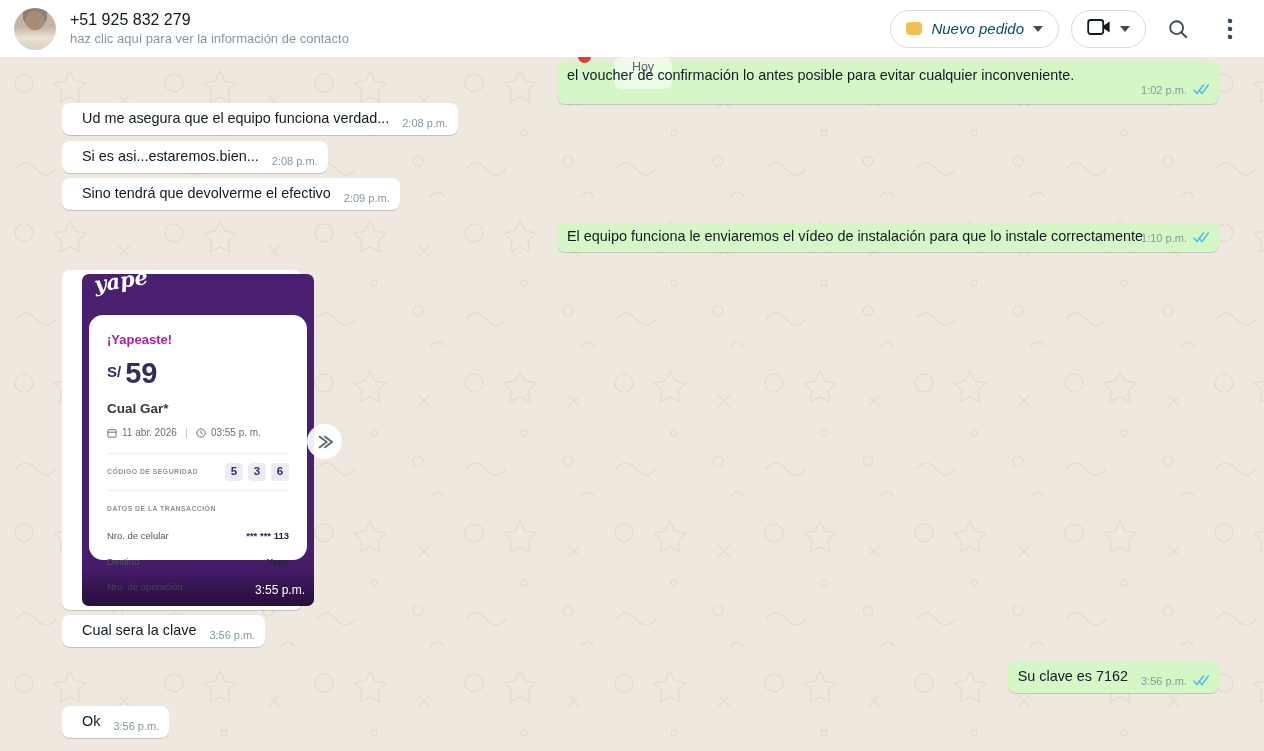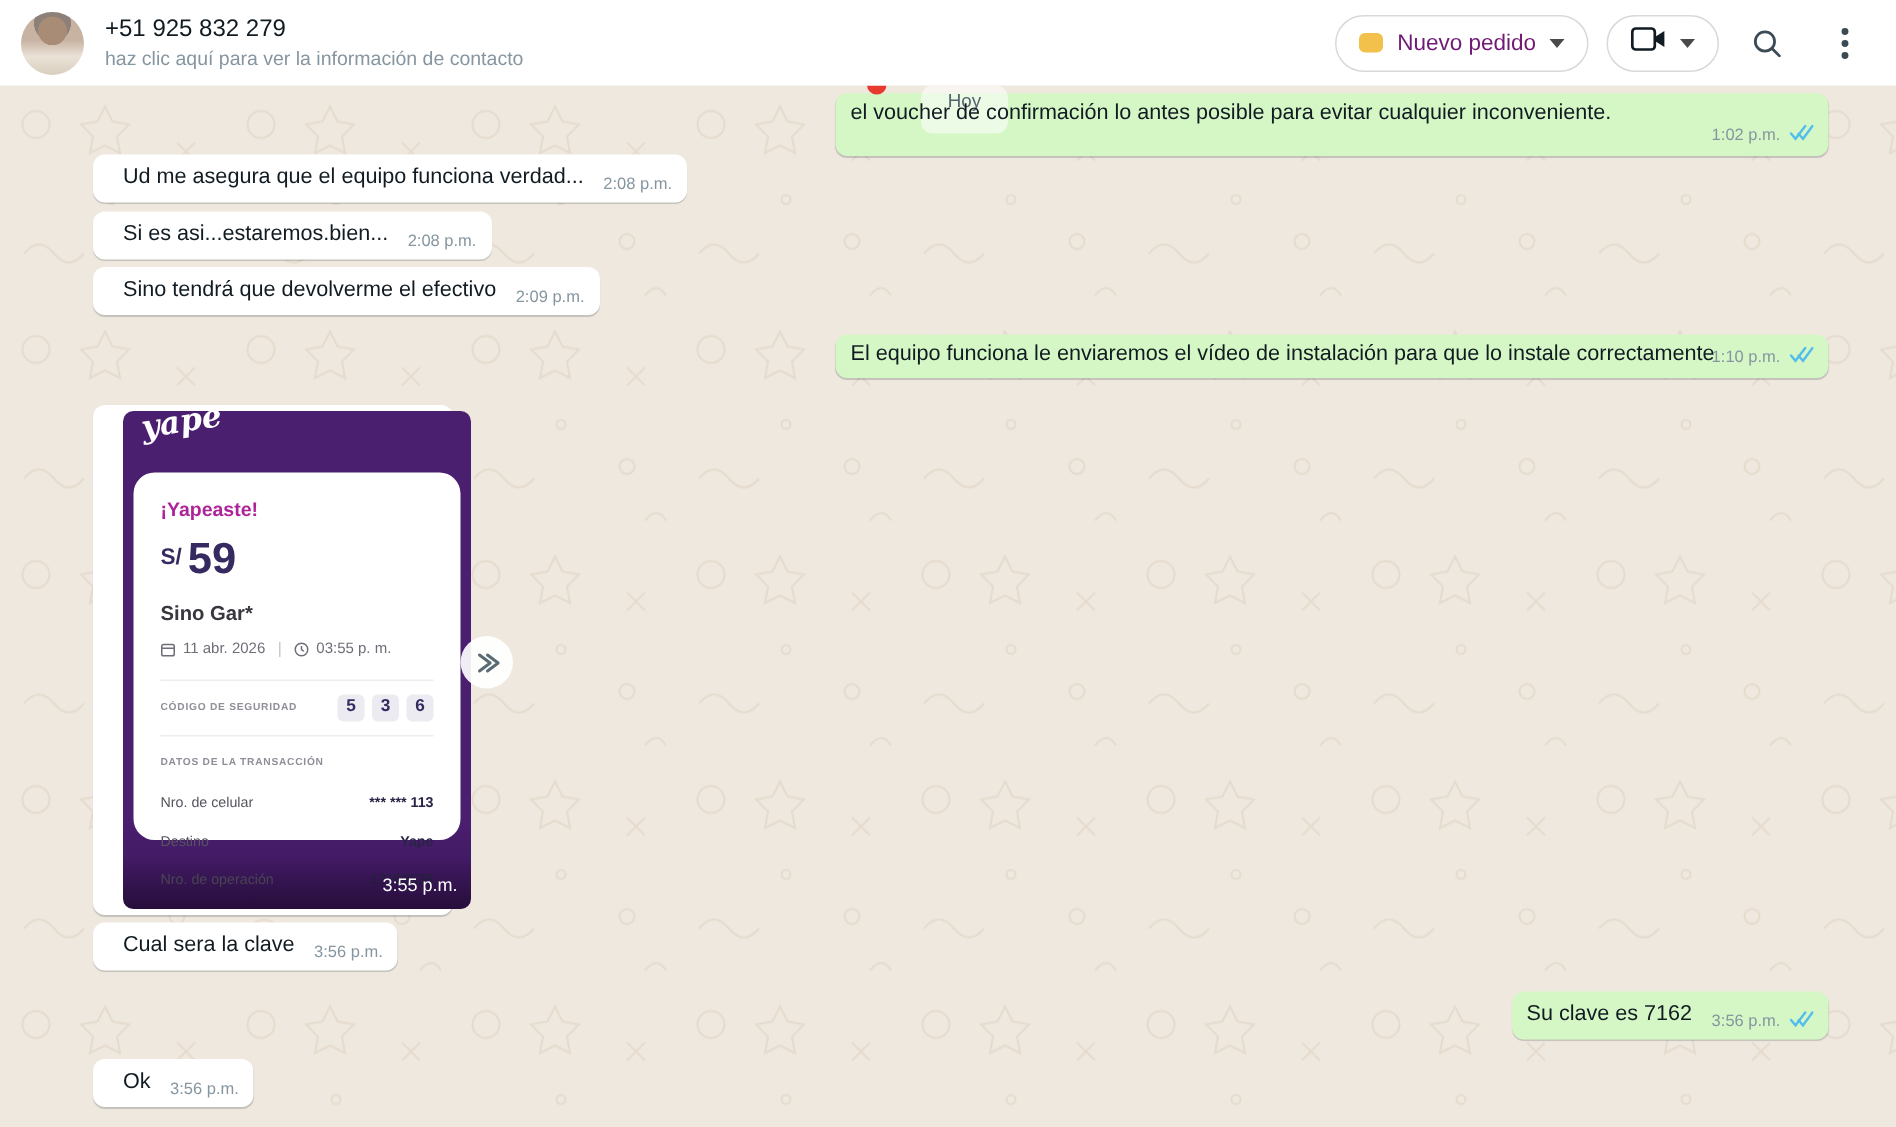--- a/index.html
+++ b/index.html
@@ -20,21 +20,21 @@
   }
   .contact-block{ margin-left:14px; cursor:pointer; }
   .contact-name{ font-size:16px; color:#111b21; font-weight:400; line-height:21px; }
   .contact-sub{ font-size:13px; color:#8696a0; line-height:18px; }
   .header-actions{ margin-left:auto; display:flex; align-items:center; gap:12px; }
   .pill{
     height:38px; border:1px solid #d9d9d9; border-radius:19px; background:#fff;
     display:flex; align-items:center; gap:9px; padding:0 15px; cursor:pointer;
   }
   .label-swatch{ width:16px; height:13px; border-radius:4px; background:#f2c14b; }
-  .pill-label{ font-size:15px; color:#701a75; }
+  .pill-label{ font-size:15px; color:#0c4a6e;font-style:italic; }
   .caret{ width:0; height:0; border-left:5px solid transparent; border-right:5px solid transparent; border-top:6px solid #4a4a4a; }
   .icon-btn{ width:40px; height:40px; display:flex; align-items:center; justify-content:center; cursor:pointer; border-radius:50%; }
 
   
   .chat{ position:absolute; top:57px; left:0; width:1264px; height:694px; background:#efe8df; overflow:hidden; }
   .wallpaper{ position:absolute; inset:0; z-index:0; }
 
   .msg{
     position:absolute; border-radius:8px; box-shadow:0 1px 0.5px rgba(11,20,26,.18);
     font-size:14.4px; line-height:19px; color:#111b21; padding:6px 10px; white-space:nowrap;
@@ -203,21 +203,21 @@
 
   <div class="msg in image-msg">
     <div class="yape-img">
       <div class="yape-logo">yape</div>
       <div class="yape-card">
         <div class="yape-title">¡Yapeaste!</div>
         <div class="amount-row">
           <span class="cur">S/</span>
           <span class="amt">59</span>
         </div>
-        <div class="payee">Sino Gar*</div>
+        <div class="payee">Cual Gar*</div>
         <div class="meta-row">
           <svg width="10" height="10" viewBox="0 0 12 12">
               <rect x="1" y="2" width="10" height="9" rx="1.5" fill="none" stroke="#6e6d78" stroke-width="1.2"></rect>
               <line x1="1" y1="5" x2="11" y2="5" stroke="#6e6d78" stroke-width="1.2"></line>
             </svg>
           <span>11 abr. 2026</span>
           <span class="meta-sep"></span>
           <svg width="10" height="10" viewBox="0 0 12 12">
               <circle cx="6" cy="6" r="5" fill="none" stroke="#6e6d78" stroke-width="1.2"></circle>
               <path d="M6 3.2 V6 l2 1.4" fill="none" stroke="#6e6d78" stroke-width="1.2"></path>

